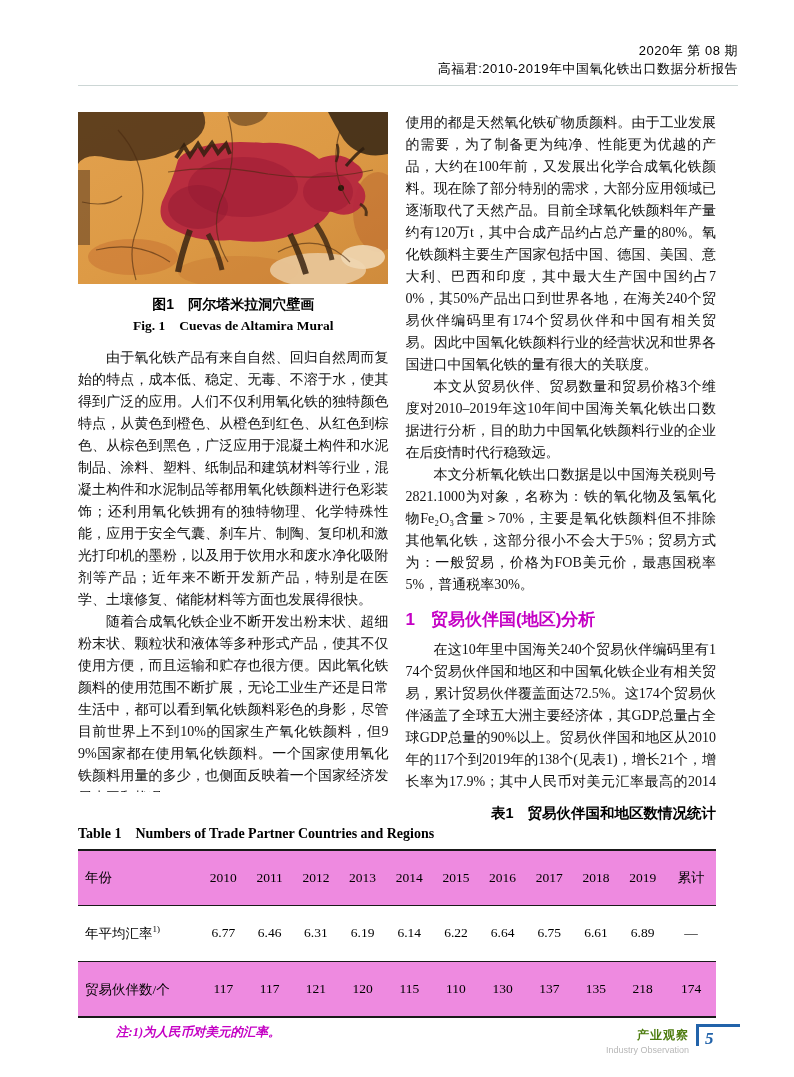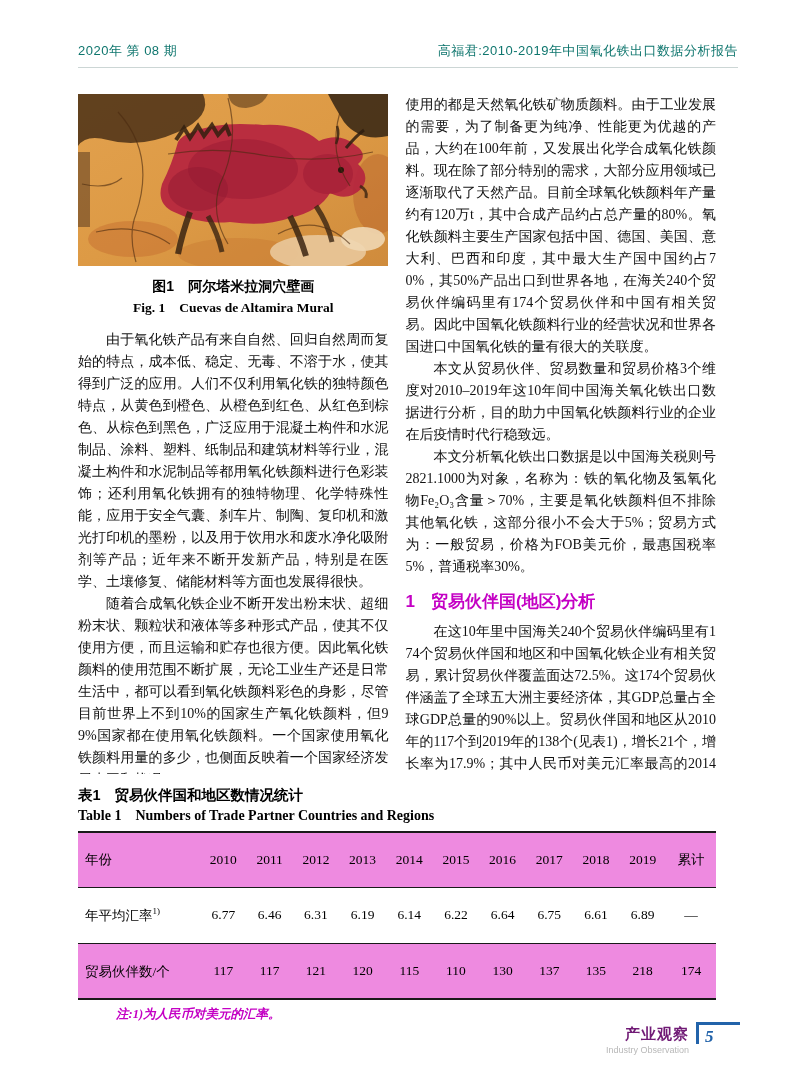--- a/index.html
+++ b/index.html
@@ -13,21 +13,21 @@
     color:#1a1a1a;
     overflow:hidden;
   }
   
   .pg-header {
     margin:0 56px 0 78px;
     padding-top:42px; padding-bottom:7px;
     border-bottom:1px solid #ccd6d5;
     display:flex; justify-content:space-between; align-items:flex-end;
     font-family:"Liberation Sans","DejaVu Sans",sans-serif;
-    font-size:13px; color:#0f766e; letter-spacing:.5px;
+    font-size:13px; color:#000000; letter-spacing:.5px;flex-direction:column;
   }
   
   .cols { display:flex; gap:17px; margin:0 78px; }
   .main-cols { margin-top:26px; height:680px; overflow:hidden; }
   .col { width:311px; }
   
   figure { margin:0 0 13px 0; }
   .fig-img { width:310px; height:172px; display:block; }
   .fig-cap-zh {
     margin-top:12px; text-align:center;
@@ -48,21 +48,21 @@
   
   .section-heading {
     margin:12px 0 8px 0;
     font-family:"Liberation Sans","DejaVu Sans",sans-serif;
     font-weight:bold; font-size:17px; color:#c400c4;
   }
   .section-heading .sec-num { margin-right:16px; }
   
   .table-block { margin:12px 78px 0 78px; }
   .tbl-title-zh {
-    text-align:left;
+    text-align:right;
     font-family:"Liberation Sans","DejaVu Sans",sans-serif;
     font-weight:bold; font-size:14.5px; color:#000;
   }
   .tbl-title-zh .gap, .fig-cap-zh .gap, .fig-cap-en .gap, .tbl-title-en .gap { display:inline-block; width:14px; }
   .tbl-title-en { margin-top:3px; text-align:left; font-weight:bold; font-size:14px; color:#000; }
   table.data-table {
     width:100%; margin-top:7px;
     border-collapse:collapse;
     border-top:2px solid #1a1a1a;
     border-bottom:2px solid #1a1a1a;
@@ -83,21 +83,21 @@
     margin-top:6px; padding-left:38px;
     color:#c400c4; font-size:12.5px; font-style:italic; font-weight:bold;
   }
   .bottom-cols { margin-top:13px; height:125px; overflow:hidden; }
   
   .pg-footer {
     position:absolute; right:54px; bottom:22px;
     display:flex; align-items:flex-start;
   }
   .footer-labels { text-align:right; margin-right:7px; padding-top:3px; font-family:"Liberation Sans","DejaVu Sans",sans-serif; }
-  .footer-zh { font-weight:bold; font-size:15px; color:#701a75; letter-spacing:1px; }
+  .footer-zh { font-weight:bold; font-size:12px; color:#4d7c0f; letter-spacing:1px; }
   .footer-en { font-size:9px; color:#b8b8b8; margin-top:1px; }
   .page-num-box {
     position:relative; width:44px; height:28px;
     border-top:3px solid #2263aa; padding:2px 0 0 9px;
   }
   .page-num-box::before {
     content:""; position:absolute; left:0; top:0; width:3px; height:19px; background:#2263aa;
   }
   .page-num { color:#2263aa; font-style:italic; font-weight:bold; font-size:17px; }
 </style>

